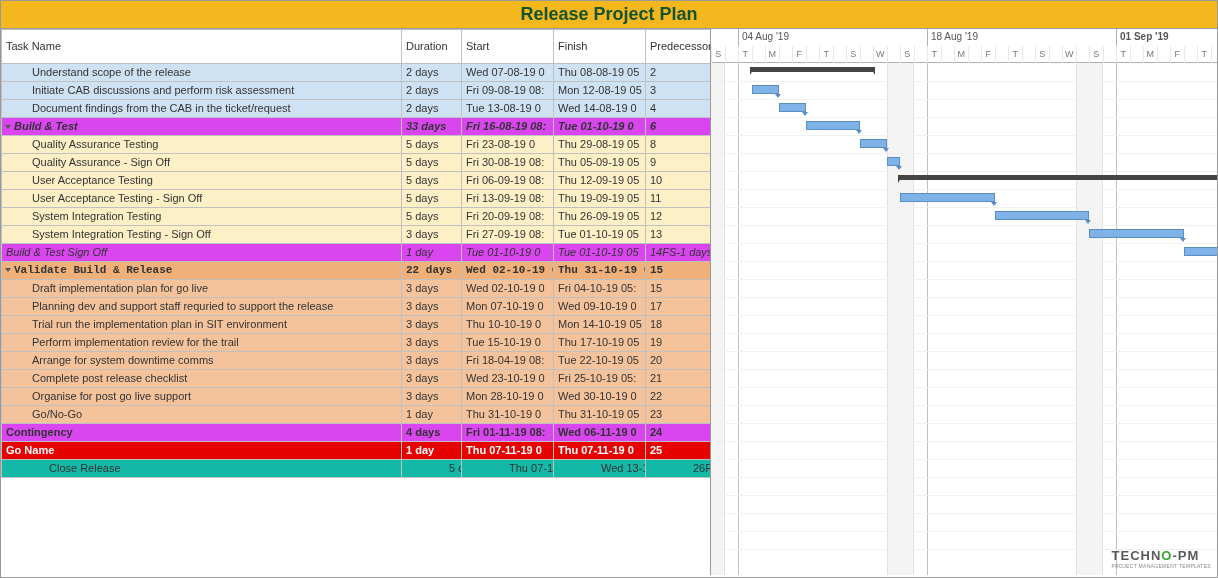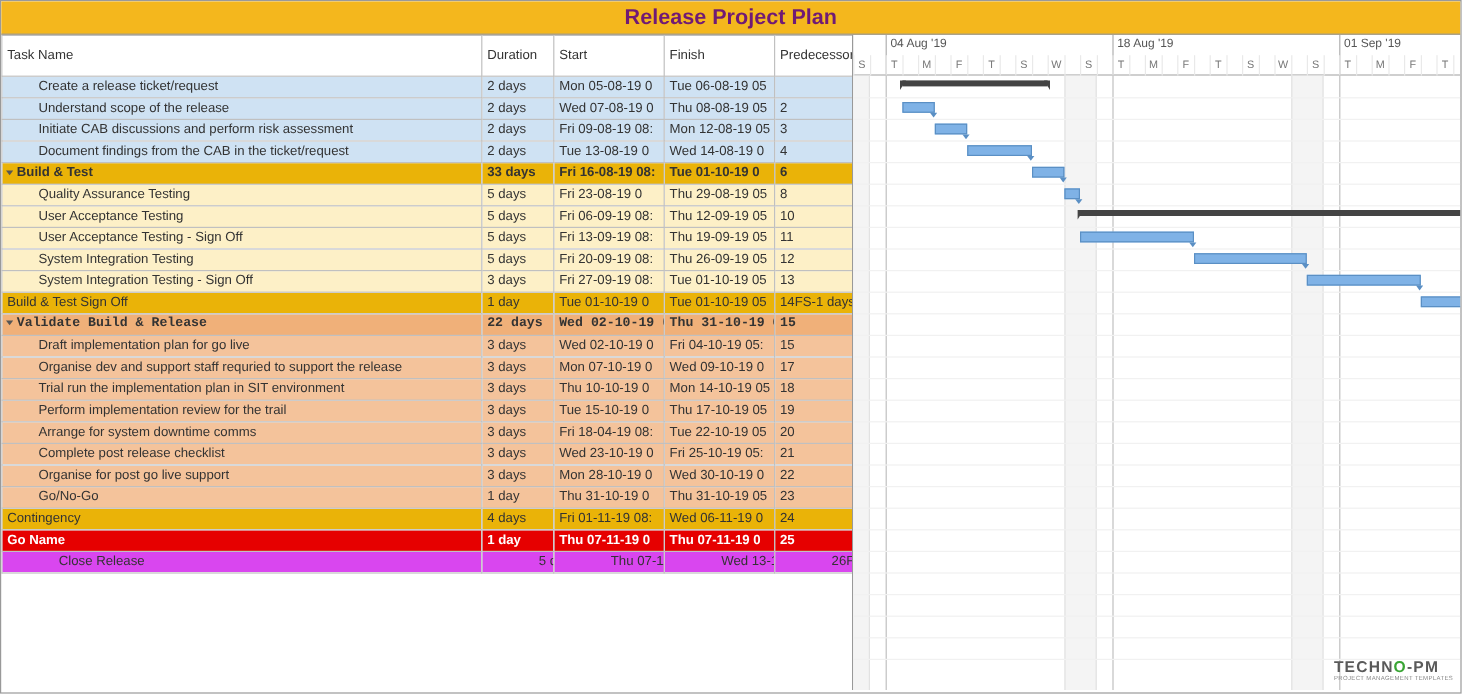--- a/index.html
+++ b/index.html
@@ -9,21 +9,21 @@
     font-size: 11px;
     color: #333;
     background: #fff;
     width: 1218px;
     height: 578px;
     overflow: hidden;
     border: 1px solid #999;
   }
   .title-bar {
     background: #f4b71d;
-    color: #701a75;
+    color: #14532d;
     font-weight: bold;
     font-size: 18px;
     text-align: center;
     padding: 3px 0;
     border-bottom: 1px solid #999;
     font-family: "Trebuchet MS", sans-serif;
   }
   .main {
     display: flex;
     height: calc(100% - 30px);
@@ -72,26 +72,26 @@
     border-left:4px solid #555; border-top:3px solid transparent; border-bottom:3px solid transparent;
     transform: rotate(90deg);
     margin-right:4px; vertical-align:middle;
   }
   
   .bg-green-outline td { background:#c1e6b9; }
   .bg-green-outline td:first-child { border-left:2px solid #2e7d32; }
   .bg-green-outline td:last-child { border-right:2px solid #2e7d32; }
   .bg-blue   td { background:#cfe2f3; }
   .bg-yellow td { background:#fdf0c7; }
-  .bg-yellow-strong td { background:#eab308; }
+  .bg-yellow-strong td { background:#d946ef;font-style:italic; }
   .bg-orange td { background:#f4c39b; }
   .bg-orange-strong td { background:#f0b079;font-family:Liberation Mono, monospace; }
-  .bg-teal td { background:#eab308; }
+  .bg-teal td { background:#d946ef;font-weight:bold; }
   .bg-red td { background:#e60000; color:#fff; }
-  .bg-lime td { background:#d946ef;padding-left:47px; }
+  .bg-lime td { background:#14b8a6;padding-left:47px; }
 
   
   .timescale {
     height: 34px;
     border-bottom:1px solid #b0b0b0;
     position:relative;
     white-space: nowrap;
   }
   .ts-major {
     position:absolute; top:0;
@@ -197,27 +197,20 @@
         <tr>
           <th>Task Name</th>
           <th>Duration</th>
           <th>Start</th>
           <th>Finish</th>
           <th>Predecessors</th>
         </tr>
       </thead>
       <tbody id="task-body">
           <tr class="bg-blue">
-            <td class="indent1">Create a release ticket/request</td>
-            <td>2 days</td>
-            <td>Mon 05-08-19 0</td>
-            <td>Tue 06-08-19 05</td>
-            <td></td>
-          </tr>
-          <tr class="bg-blue">
             <td class="indent1">Understand scope of the release</td>
             <td>2 days</td>
             <td>Wed 07-08-19 0</td>
             <td>Thu 08-08-19 05</td>
             <td>2</td>
           </tr>
           <tr class="bg-blue">
             <td class="indent1">Initiate CAB discussions and perform risk assessment</td>
             <td>2 days</td>
             <td>Fri 09-08-19 08:</td>
@@ -239,20 +232,27 @@
             <td>6</td>
           </tr>
           <tr class="bg-yellow">
             <td class="indent1">Quality Assurance Testing</td>
             <td>5 days</td>
             <td>Fri 23-08-19 0</td>
             <td>Thu 29-08-19 05</td>
             <td>8</td>
           </tr>
           <tr class="bg-yellow">
+            <td class="indent1">Quality Assurance - Sign Off</td>
+            <td>5 days</td>
+            <td>Fri 30-08-19 08:</td>
+            <td>Thu 05-09-19 05</td>
+            <td>9</td>
+          </tr>
+          <tr class="bg-yellow">
             <td class="indent1">User Acceptance Testing</td>
             <td>5 days</td>
             <td>Fri 06-09-19 08:</td>
             <td>Thu 12-09-19 05</td>
             <td>10</td>
           </tr>
           <tr class="bg-yellow">
             <td class="indent1">User Acceptance Testing - Sign Off</td>
             <td>5 days</td>
             <td>Fri 13-09-19 08:</td>
@@ -288,21 +288,21 @@
             <td>15</td>
           </tr>
           <tr class="bg-orange">
             <td class="indent1">Draft implementation plan for go live</td>
             <td>3 days</td>
             <td>Wed 02-10-19 0</td>
             <td>Fri 04-10-19 05:</td>
             <td>15</td>
           </tr>
           <tr class="bg-orange">
-            <td class="indent1">Organise dev and support staff requried to support the release</td>
+            <td class="indent1">Planning dev and support staff requried to support the release</td>
             <td>3 days</td>
             <td>Mon 07-10-19 0</td>
             <td>Wed 09-10-19 0</td>
             <td>17</td>
           </tr>
           <tr class="bg-orange">
             <td class="indent1">Trial run the implementation plan in SIT environment</td>
             <td>3 days</td>
             <td>Thu 10-10-19 0</td>
             <td>Mon 14-10-19 05</td>
@@ -365,21 +365,21 @@
             <td>26FS-1 days</td>
           </tr>
         </tbody>
     </table>
   </div>
 
   <div class="right">
     <div class="timescale" id="timescale">
         <div class="ts-major" style="left: 27px;">04 Aug '19</div>
         <div class="ts-major" style="left: 216px;">18 Aug '19</div>
-        <div class="ts-major" style="left: 405px;">01 Sep '19</div>
+        <div class="ts-major" style="left: 405px; font-weight: bold;">01 Sep '19</div>
         <div class="ts-days">
           <div class="ts-day">S</div>
           <div class="ts-day"></div>
           <div class="ts-day">T</div>
           <div class="ts-day"></div>
           <div class="ts-day">M</div>
           <div class="ts-day"></div>
           <div class="ts-day">F</div>
           <div class="ts-day"></div>
           <div class="ts-day">T</div>

